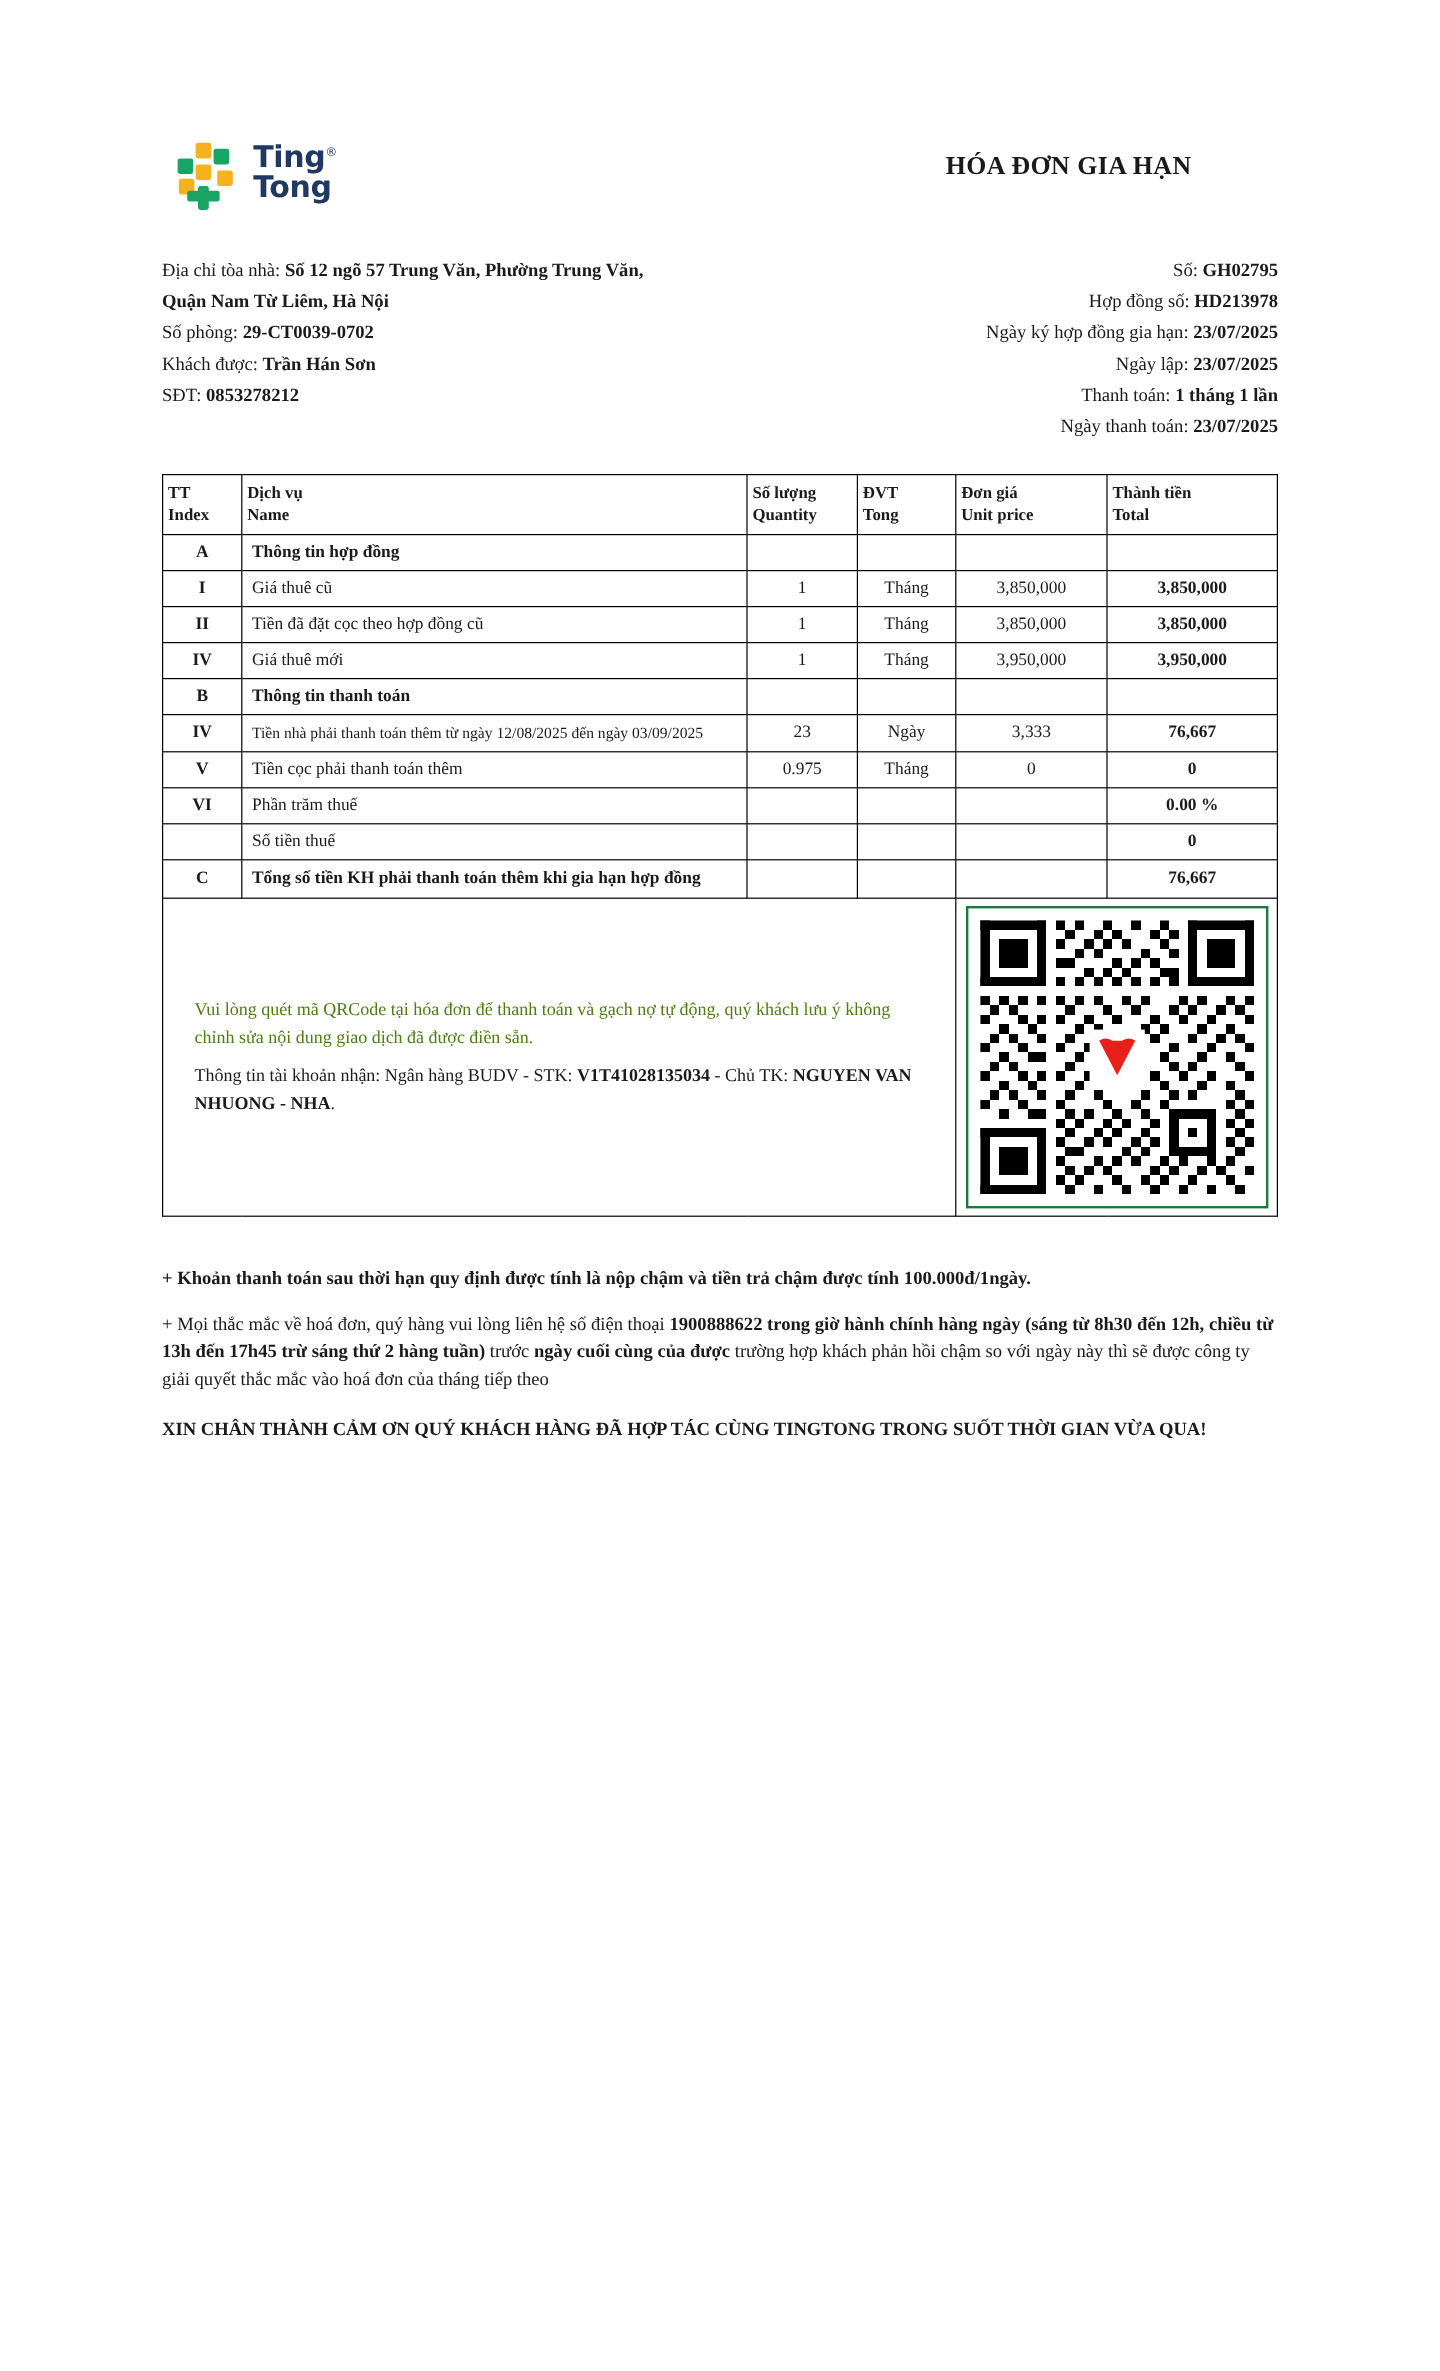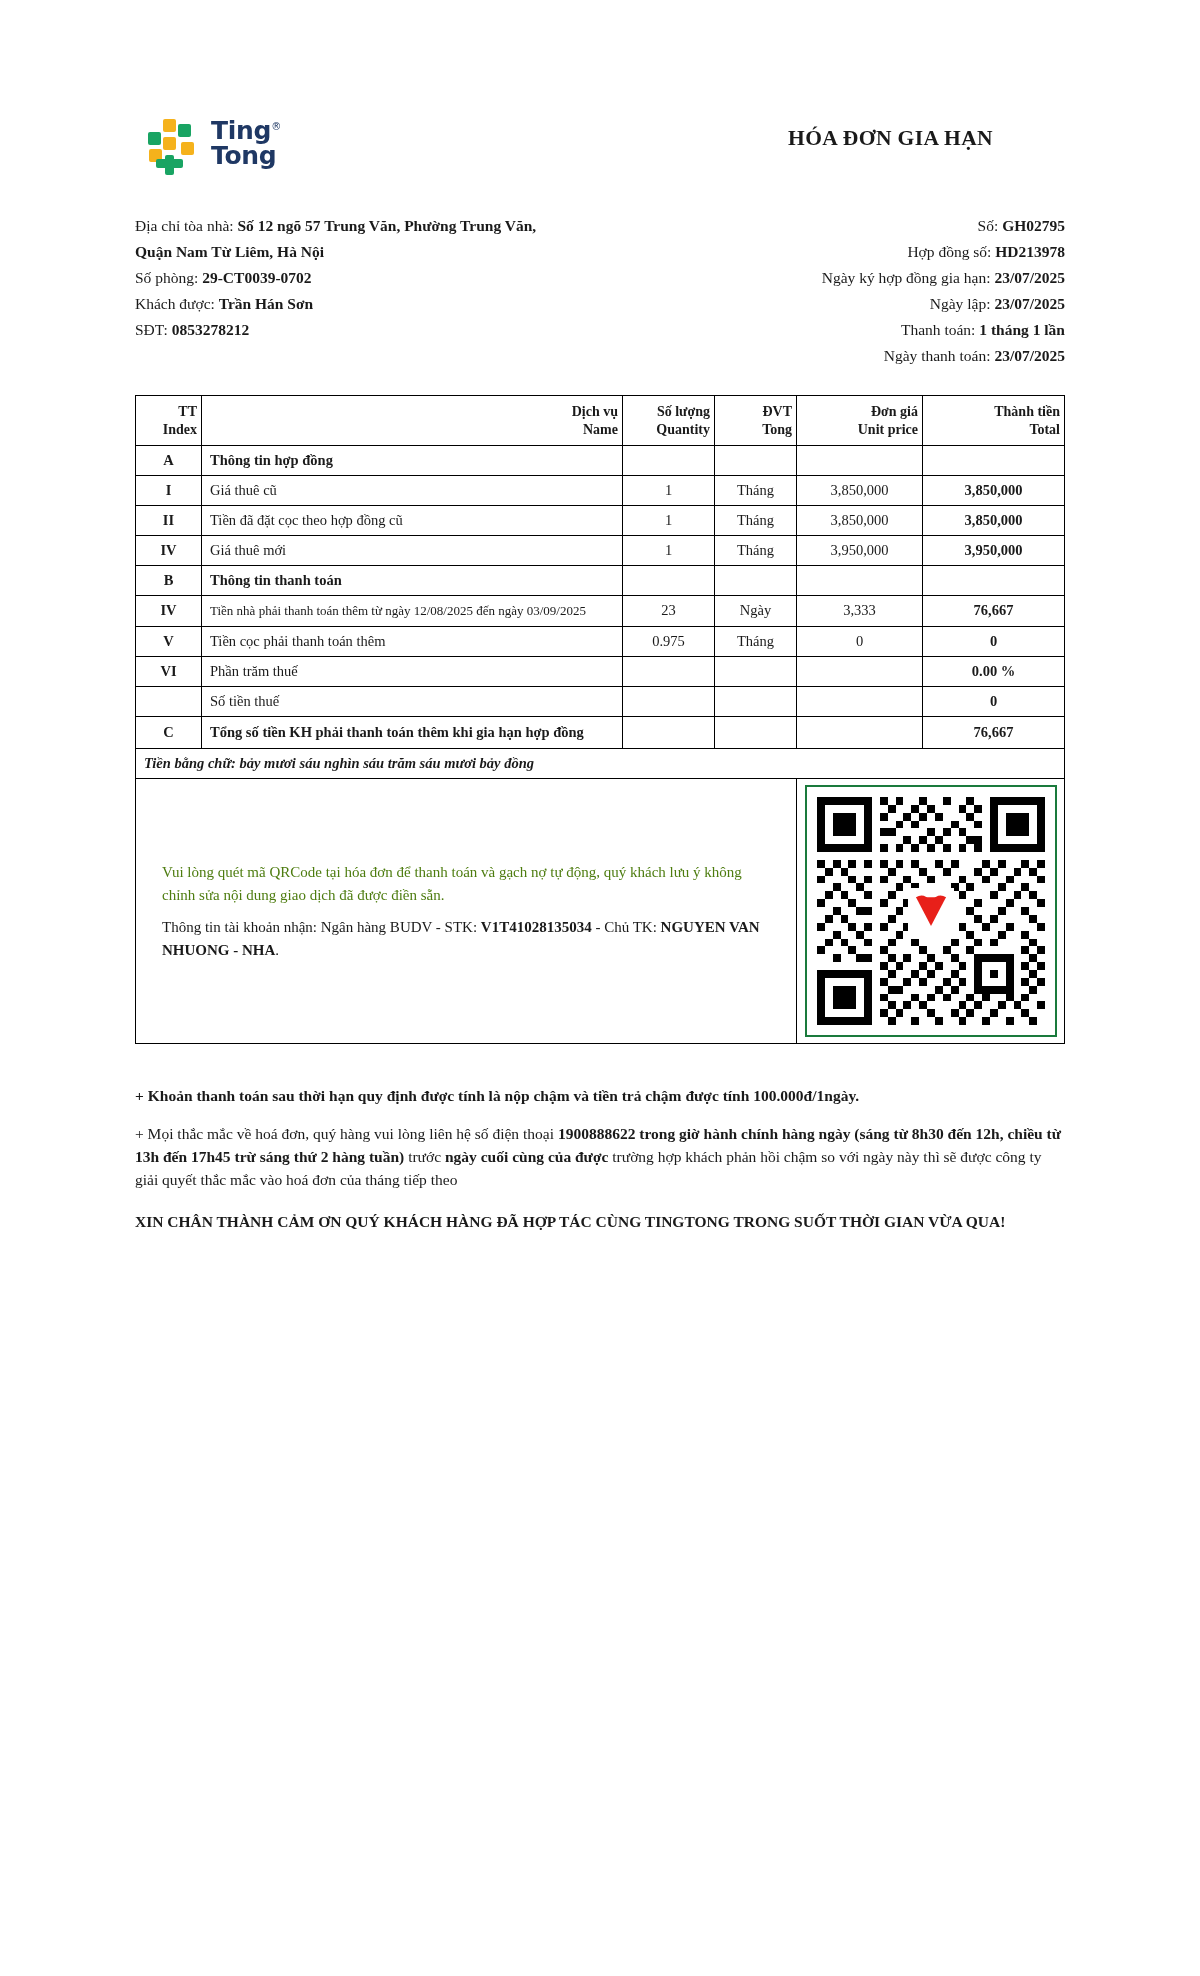--- a/index.html
+++ b/index.html
@@ -75,21 +75,21 @@
     margin-top: 26px;
     font-size: 14.5px;
     table-layout: fixed;
   }
   table.inv td, table.inv th {
     border: 1px solid #000;
     padding: 6px 8px;
     vertical-align: middle;
   }
   table.inv thead th {
-    text-align: right;
+    text-align: left;
     font-weight: bold;
     font-size: 14px;
     line-height: 1.25;
     padding: 7px 4px;
   }
   col.c-tt { width: 66px; }
   col.c-name { width: auto; }
   col.c-qty { width: 92px; }
   col.c-unit { width: 82px; }
   col.c-price { width: 126px; }
@@ -289,23 +289,20 @@
         <td class="price"></td>
         <td class="total">0</td>
       </tr>
       <tr>
         <td class="tt">C</td>
         <td class="name bold-name">Tổng số tiền KH phải thanh toán thêm khi gia hạn hợp đồng</td>
         <td class="qty"></td>
         <td class="unit"></td>
         <td class="price"></td>
         <td class="total">76,667</td>
-      </tr>
-      <tr>
-        <td class="words" colspan="6">Tiền bằng chữ: bảy mươi sáu nghìn sáu trăm sáu mươi bảy đồng</td>
       </tr>
       <tr>
         <td class="pay-cell" colspan="4">
           <div class="pay-inner">
             <p class="warn">Vui lòng quét mã QRCode tại hóa đơn để thanh toán và gạch nợ tự động, quý khách lưu ý không chỉnh sửa nội dung giao dịch đã được điền sẵn.</p>
             <p class="acct">
               <span>Thông tin tài khoản nhận: Ngân hàng BUDV - STK:</span>
               <span class="b">V1T41028135034</span>
               <span>- Chủ TK:</span>
               <span class="b">NGUYEN VAN NHUONG - NHA</span><span>.</span>

